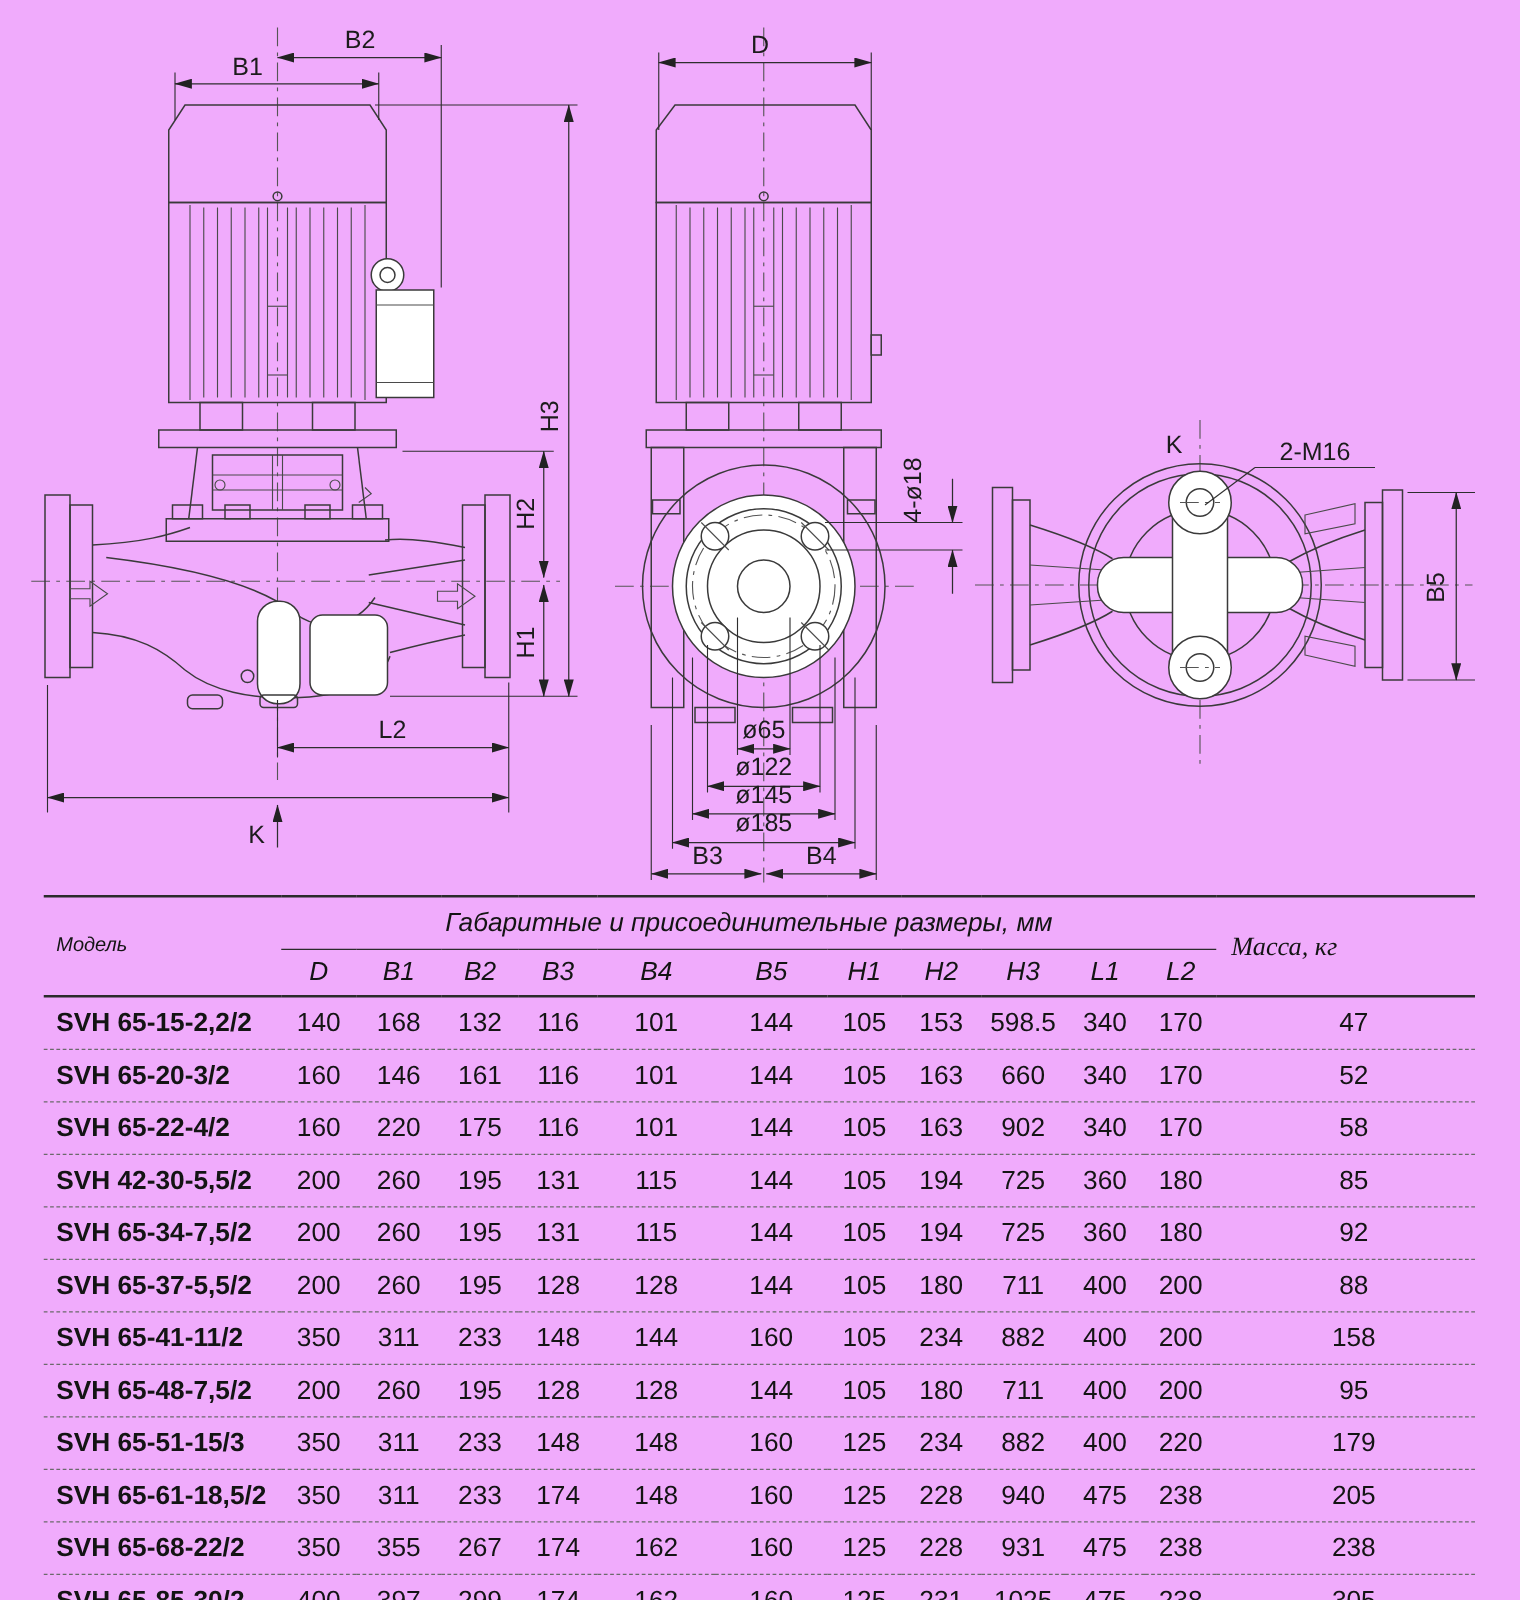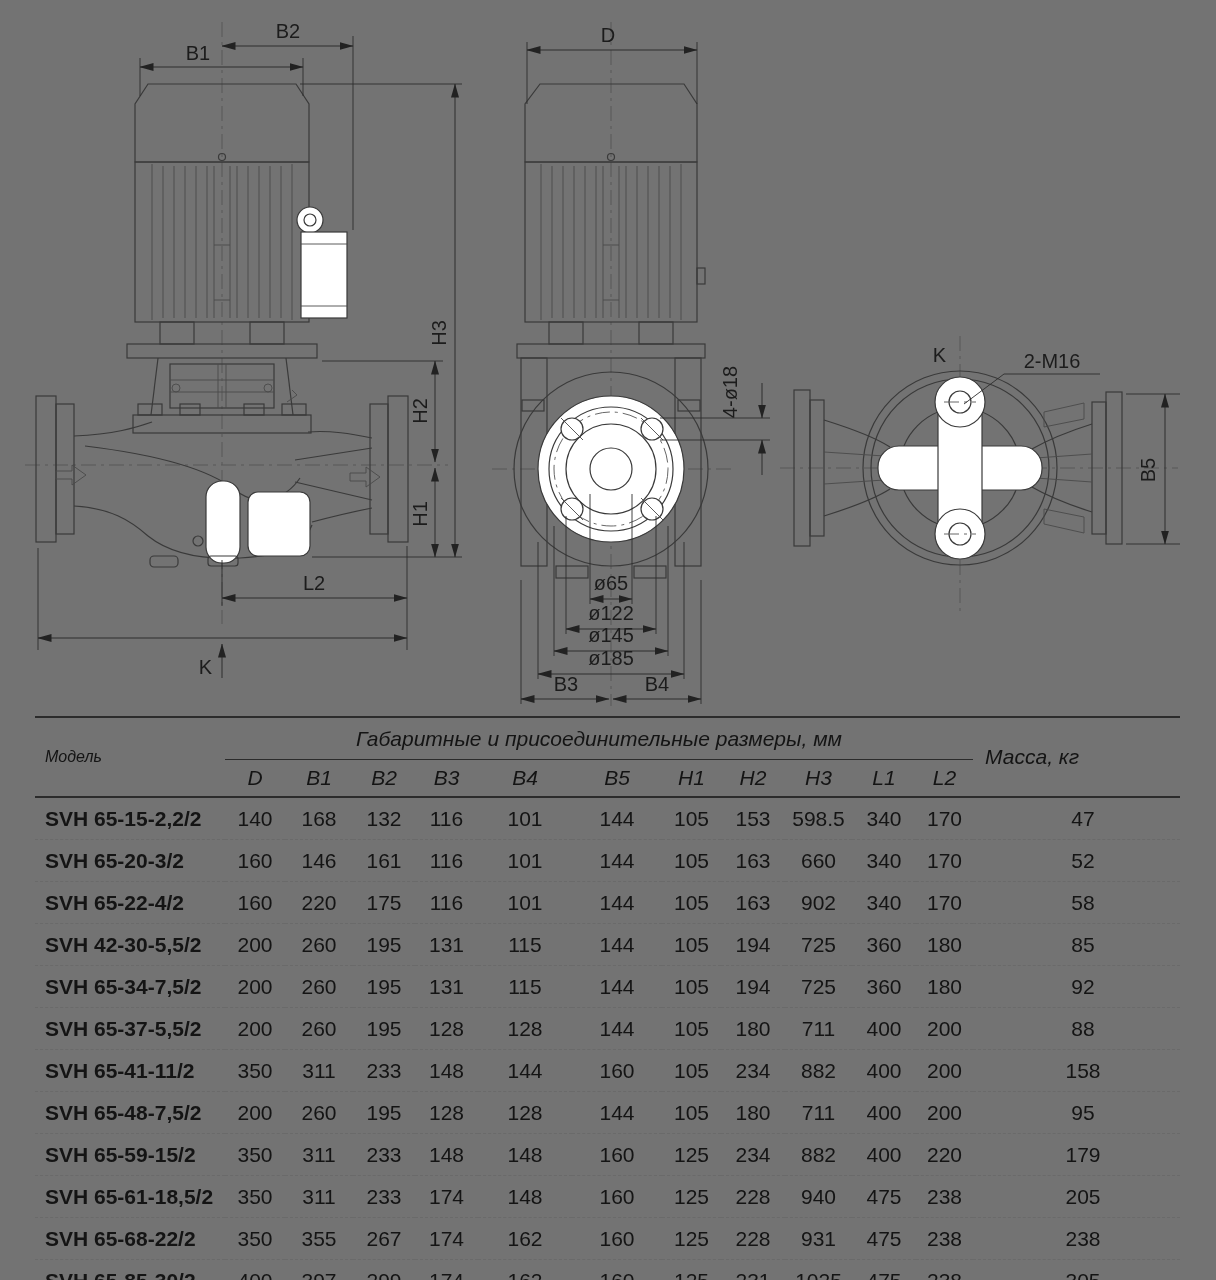--- a/index.html
+++ b/index.html
@@ -1,32 +1,32 @@
 <!DOCTYPE html>
 <html><head>
 <meta charset="utf-8">
 <style>
   html,body{margin:0;padding:0;background:#fff;}
-  .page{position:relative;width:1216px;height:1280px;background:#737373;overflow:hidden;
+  .page{position:relative;width:1216px;height:1280px;background:#f0abfc;overflow:hidden;
         font-family:"Liberation Sans",sans-serif;}
   svg{position:absolute;left:0;top:0;}
   svg .ln{stroke:#3a3a3a;stroke-width:1.2;fill:none;}
   svg .thin{stroke:#4a4a4a;stroke-width:0.9;fill:none;}
   svg .cl{stroke:#555;stroke-width:0.9;fill:none;stroke-dasharray:15 5 3 5;}
   svg .dim{stroke:#2e2e2e;stroke-width:1;fill:none;}
   svg .ext{stroke:#2e2e2e;stroke-width:0.9;fill:none;}
   svg .wf{fill:#ffffff;stroke:#3a3a3a;stroke-width:1.2;}
   svg text{font-family:"Liberation Sans",sans-serif;font-size:20px;fill:#1c1c1c;}
   .dim-table{position:absolute;left:35px;top:716px;width:1145px;border-collapse:collapse;
              table-layout:fixed;font-size:21px;color:#141414;}
   .dim-table{border-top:2px solid #2b2b2b;}
   .dim-table thead th{font-style:italic;font-weight:normal;vertical-align:middle;}
   .dim-table th.model-h{text-align:left;padding-left:10px;border-bottom:2px solid #2b2b2b;font-size:16px;}
   .dim-table th.group-h{text-align:center;border-bottom:1.5px solid #2b2b2b;height:39px;font-size:21px;margin-top:12px;}
-  .dim-table th.mass-h{text-align:left;padding-left:12px;border-bottom:2px solid #2b2b2b;font-size:21px;}
+  .dim-table th.mass-h{text-align:left;padding-left:12px;border-bottom:2px solid #2b2b2b;font-size:21px;font-family:Liberation Serif, serif;}
   .dim-table thead tr.letters th{height:34px;border-bottom:2px solid #2b2b2b;text-align:center;}
   .dim-table tbody td{height:39px;border-bottom:1px dashed #6a6a6a;text-align:center;vertical-align:middle;}
   .dim-table tbody td.model-c{text-align:left;padding-left:10px;white-space:nowrap;font-weight:bold;}
   .dim-table tbody td.mass-c{text-align:center;padding-left:14px;}
 </style>
 </head>
 <body>
 
 <div class="page">
 
@@ -428,21 +428,21 @@
           <td>128</td>
           <td>144</td>
           <td>105</td>
           <td>180</td>
           <td>711</td>
           <td>400</td>
           <td>200</td>
           <td class="mass-c">95</td>
         </tr>
         <tr>
-          <td class="model-c">SVH 65-59-15/2</td>
+          <td class="model-c">SVH 65-51-15/3</td>
           <td>350</td>
           <td>311</td>
           <td>233</td>
           <td>148</td>
           <td>148</td>
           <td>160</td>
           <td>125</td>
           <td>234</td>
           <td>882</td>
           <td>400</td>

